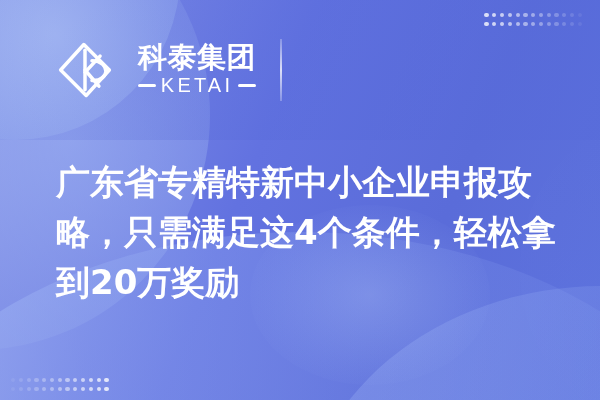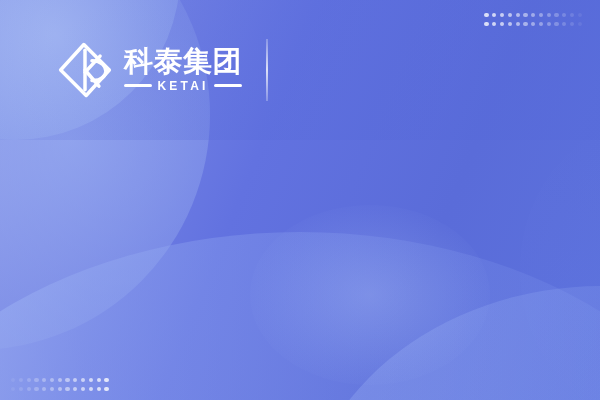--- a/index.html
+++ b/index.html
@@ -112,21 +112,21 @@
     display: flex;
     align-items: center;
     margin-left: 56px;
   }
   .logo-mark {
     width: 58px;
     height: 58px;
     flex: none;
   }
   .logo-words {
-    margin-left: 10px;
+    margin-left: 24px;
     display: flex;
     flex-direction: column;
     align-items: center;
   }
   .logo-cn {
     font-family: "DejaVu Sans", "Liberation Sans", sans-serif;
     font-size: 29px;
     line-height: 1.02;
     font-weight: bold;
     color: #ffffff;
@@ -142,22 +142,22 @@
   }
   .logo-dash {
     flex: 1;
     height: 3px;
     background: #ffffff;
     border-radius: 2px;
     min-width: 11px;
   }
   .logo-en {
     font-family: "Liberation Sans", sans-serif;
-    font-size: 12px;
-    font-weight: bold;
+    font-size: 20px;
+    font-weight: normal;
     color: #ffffff;
     letter-spacing: 3.2px;
     white-space: nowrap;
   }
   .divider {
     width: 2px;
     height: 62px;
     background: linear-gradient(180deg, rgba(255,255,255,0.25) 0%, rgba(255,255,255,0.78) 50%, rgba(255,255,255,0.25) 100%);
     margin-left: 24px;
     flex: none;
@@ -265,20 +265,21 @@
           <span class="logo-dash"></span>
         </div>
       </div>
     </div>
 
     <div class="divider"></div>
 
 
   </div>
 
+  <div class="title">广东省专精特新中小企业申报攻略，只需满足这4个条件，轻松拿到20万奖励</div>
 
   <div class="dot-grid" id="dots-bottom">
       <div class="dot-row">
         <span class="dot" style="opacity: 0.08;"></span>
         <span class="dot" style="opacity: 0.138;"></span>
         <span class="dot" style="opacity: 0.197;"></span>
         <span class="dot" style="opacity: 0.255;"></span>
         <span class="dot" style="opacity: 0.313;"></span>
         <span class="dot" style="opacity: 0.372;"></span>
         <span class="dot" style="opacity: 0.43;"></span>

